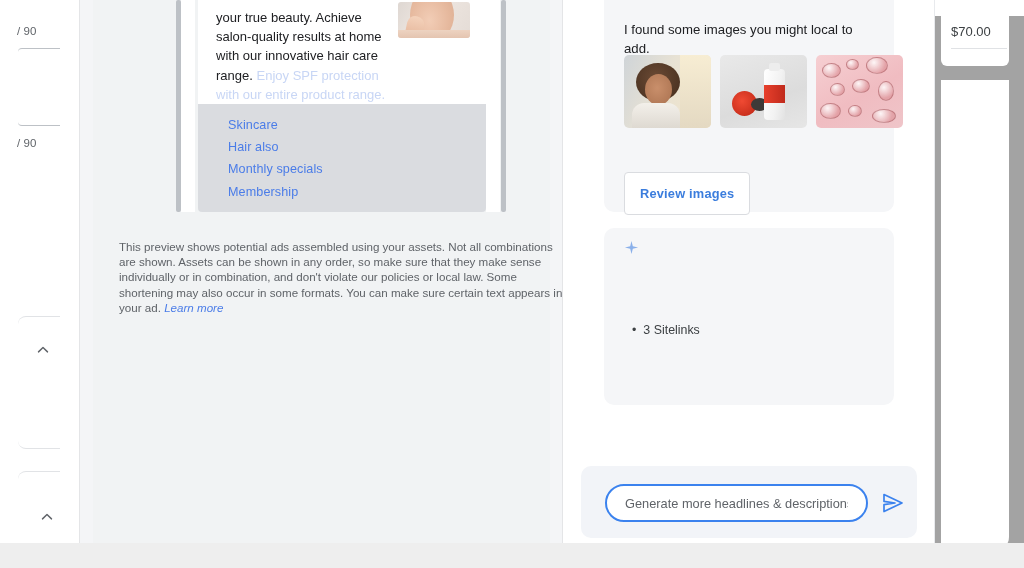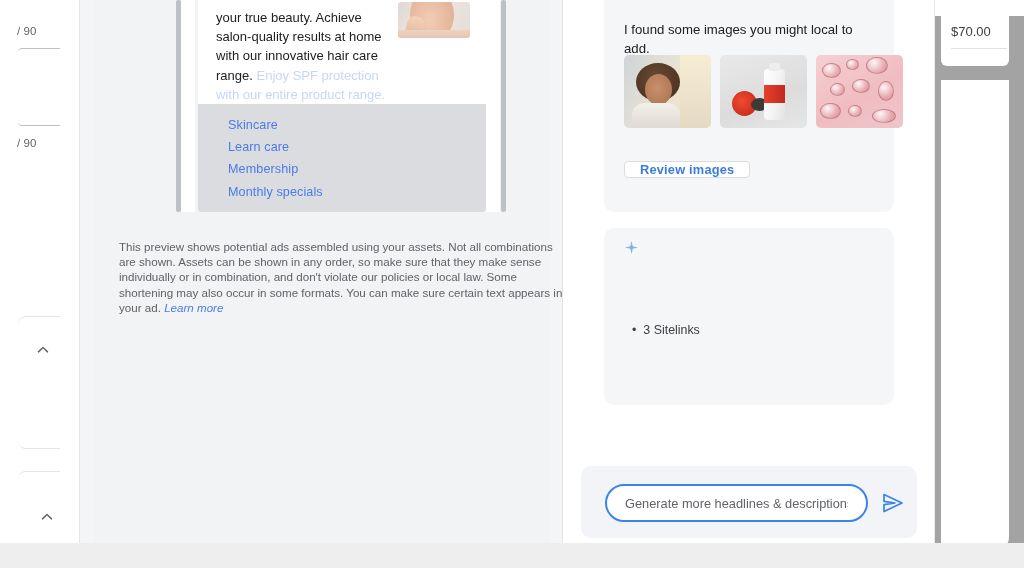--- a/index.html
+++ b/index.html
@@ -173,21 +173,21 @@
     border: 1px solid rgba(168,92,98,.55);
   }
 
   .ai-btn {
     position: absolute; left: 20px;
     border: 1px solid #dadce0; border-radius: 4px; background: #ffffff;
     font-family: "Liberation Sans", sans-serif;
     font-size: 12.8px; font-weight: bold; color: #3b7ddd;
     letter-spacing: .2px; cursor: pointer;
   }
-  .ai-btn.images { top: 187px; padding: 0 15px; }
+  .ai-btn.images { top: 198px; padding: 13px 15px; }
   .ai-btn.links  { top: 125px; padding: 8px 15px; }
   .bullet-row {
     position: absolute; left: 28px; top: 95px;
     font-size: 12.4px; color: #3c4043;
   }
   .bullet-row .dot { display:inline-block; margin-right: 7px; color:#3c4043; }
 
   
   .composer {
     position: absolute; left: 18px; top: 466px; width: 336px; height: 72px;
@@ -271,23 +271,23 @@
           <div class="shoulder"></div>
         </div>
 
         <div class="ad-body">
           <span>your true beauty. Achieve salon-quality results at home with our innovative hair care range.</span>
           <span class="faded">Enjoy SPF protection with our entire product range.</span>
         </div>
 
         <div class="sitelinks">
           <div class="sitelink">Skincare</div>
-          <div class="sitelink">Learn care</div>
+          <div class="sitelink">Hair also</div>
+          <div class="sitelink">Monthly specials</div>
           <div class="sitelink">Membership</div>
-          <div class="sitelink">Monthly specials</div>
         </div>
       </div>
 
       <div class="disclaimer">
         <span>This preview shows potential ads assembled using your assets. Not all combinations are shown. Assets can be shown in any order, so make sure that they make sense individually or in combination, and don't violate our policies or local law. Some shortening may also occur in some formats. You can make sure certain text appears in your ad.</span>
         <a href="#">Learn more</a>
       </div>
     </div>
   </div>
   <div class="mid-right-divider"></div>

